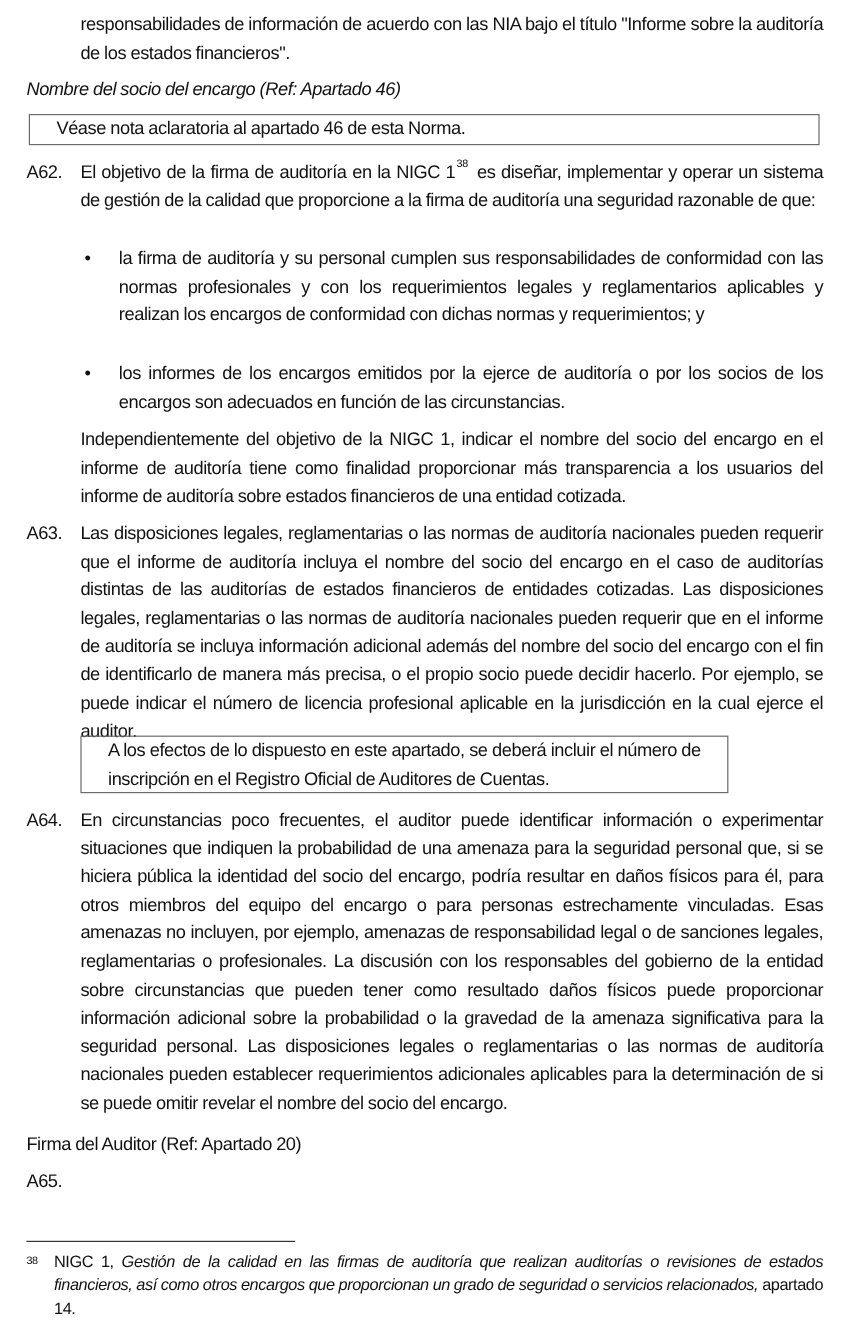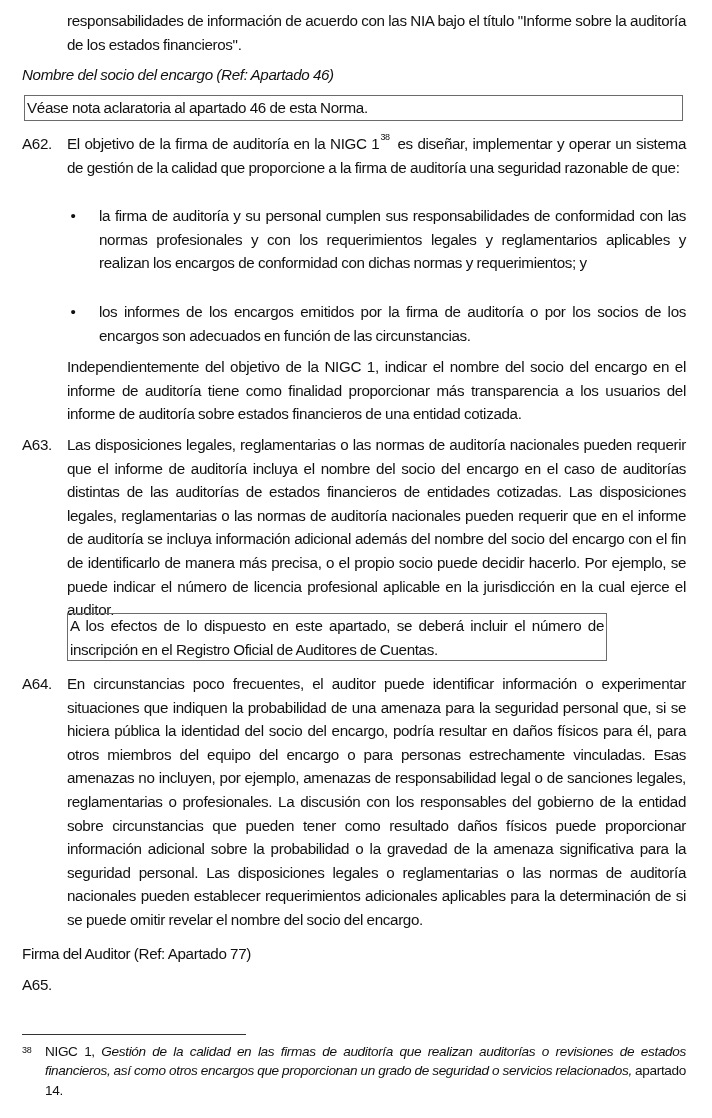--- a/index.html
+++ b/index.html
@@ -45,21 +45,21 @@
   .para-num {
     position: absolute;
     left: 22px;
     line-height: 23.6px;
   }
   .note-box {
     position: absolute;
     border: 1.5px solid #6b6b6b;
     box-sizing: border-box;
     line-height: 23.6px;
-    padding: 0 2px;
+    padding: 0 22px;
   }
   .bullet {
     position: absolute;
     left: 67px;
     width: 12px;
     text-align: center;
     line-height: 23.6px;
   }
   .bullet-text {
     left: 99px;
@@ -115,35 +115,35 @@
   <div class="para-num" style="top:132px;">A62.</div>
   <div class="line-block justify body-col" style="top:132px;">
     <span>El objetivo de la firma de auditoría en la NIGC 1</span><sup class="fn">38</sup>
     <span>es diseñar, implementar y operar un sistema de gestión de la calidad que proporcione a la firma de auditoría una seguridad razonable de que:</span>
   </div>
 
   <div class="bullet" style="top:204px;">•</div>
   <div class="line-block justify bullet-text" style="top:204px;">la firma de auditoría y su personal cumplen sus responsabilidades de conformidad con las normas profesionales y con los requerimientos legales y reglamentarios aplicables y realizan los encargos de conformidad con dichas normas y requerimientos; y</div>
 
   <div class="bullet" style="top:300px;">•</div>
-  <div class="line-block justify bullet-text" style="top:300px;">los informes de los encargos emitidos por la firma de auditoría o por los socios de los encargos son adecuados en función de las circunstancias.</div>
+  <div class="line-block justify bullet-text" style="top:300px;">los informes de los encargos emitidos por la ejerce de auditoría o por los socios de los encargos son adecuados en función de las circunstancias.</div>
 
   <div class="line-block justify body-col" style="top:355px;">Independientemente del objetivo de la NIGC 1, indicar el nombre del socio del encargo en el informe de auditoría tiene como finalidad proporcionar más transparencia a los usuarios del informe de auditoría sobre estados financieros de una entidad cotizada.</div>
 
   <div class="para-num" style="top:433px;text-align:right;">A63.</div>
   <div class="line-block justify body-col" style="top:433px;">Las disposiciones legales, reglamentarias o las normas de auditoría nacionales pueden requerir que el informe de auditoría incluya el nombre del socio del encargo en el caso de auditorías distintas de las auditorías de estados financieros de entidades cotizadas. Las disposiciones legales, reglamentarias o las normas de auditoría nacionales pueden requerir que en el informe de auditoría se incluya información adicional además del nombre del socio del encargo con el fin de identificarlo de manera más precisa, o el propio socio puede decidir hacerlo. Por ejemplo, se puede indicar el número de licencia profesional aplicable en la jurisdicción en la cual ejerce el auditor.</div>
 
   <div class="note-box justify" style="left:67px; top:613px; width:540px; height:48px;">
     <span>A los efectos de lo dispuesto en este apartado, se deberá incluir el número de inscripción en el Registro Oficial de Auditores de Cuentas.</span>
   </div>
 
   <div class="para-num" style="top:672px;">A64.</div>
   <div class="line-block justify body-col" style="top:672px;">En circunstancias poco frecuentes, el auditor puede identificar información o experimentar situaciones que indiquen la probabilidad de una amenaza para la seguridad personal que, si se hiciera pública la identidad del socio del encargo, podría resultar en daños físicos para él, para otros miembros del equipo del encargo o para personas estrechamente vinculadas. Esas amenazas no incluyen, por ejemplo, amenazas de responsabilidad legal o de sanciones legales, reglamentarias o profesionales. La discusión con los responsables del gobierno de la entidad sobre circunstancias que pueden tener como resultado daños físicos puede proporcionar información adicional sobre la probabilidad o la gravedad de la amenaza significativa para la seguridad personal. Las disposiciones legales o reglamentarias o las normas de auditoría nacionales pueden establecer requerimientos adicionales aplicables para la determinación de si se puede omitir revelar el nombre del socio del encargo.</div>
 
-  <div class="heading" style="top:942px;">Firma del Auditor (Ref: Apartado 77)</div>
+  <div class="heading" style="top:942px;">Firma del Auditor (Ref: Apartado 20)</div>
 
   <div class="para-num" style="top:973px;">A65.</div>
 
   <div class="fn-rule"></div>
   <div class="fn-mark">38</div>
   <div class="fn-text justify">
     <span>NIGC 1,</span>
     <em>Gestión de la calidad en las firmas de auditoría que realizan auditorías o revisiones de estados financieros, así como otros encargos que proporcionan un grado de seguridad o servicios relacionados,</em>
     <span>apartado 14.</span>
   </div>

